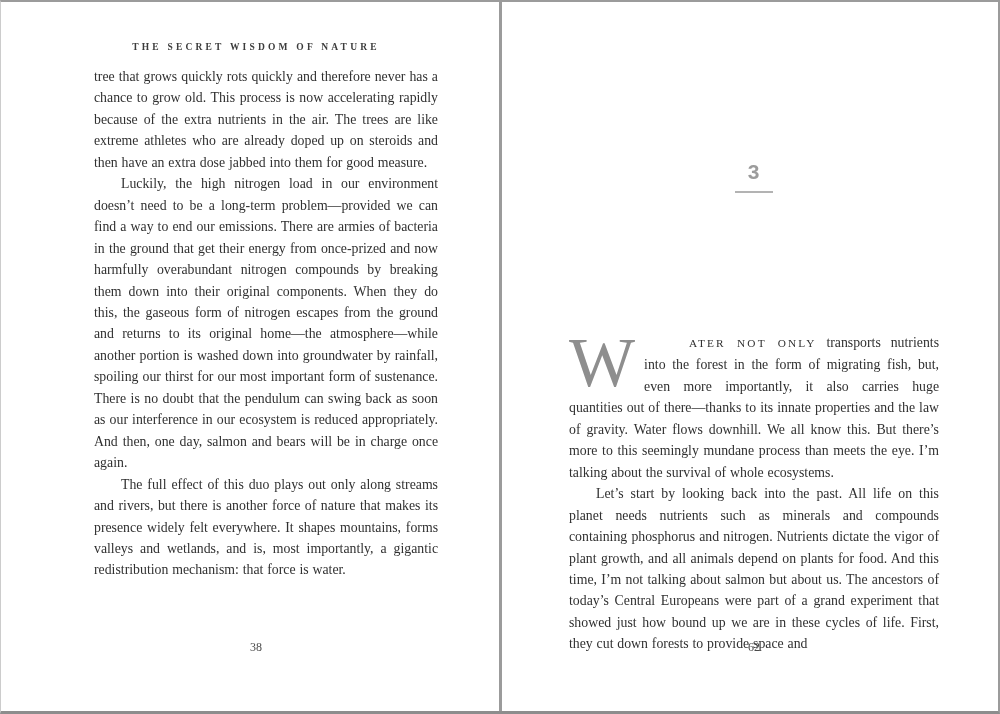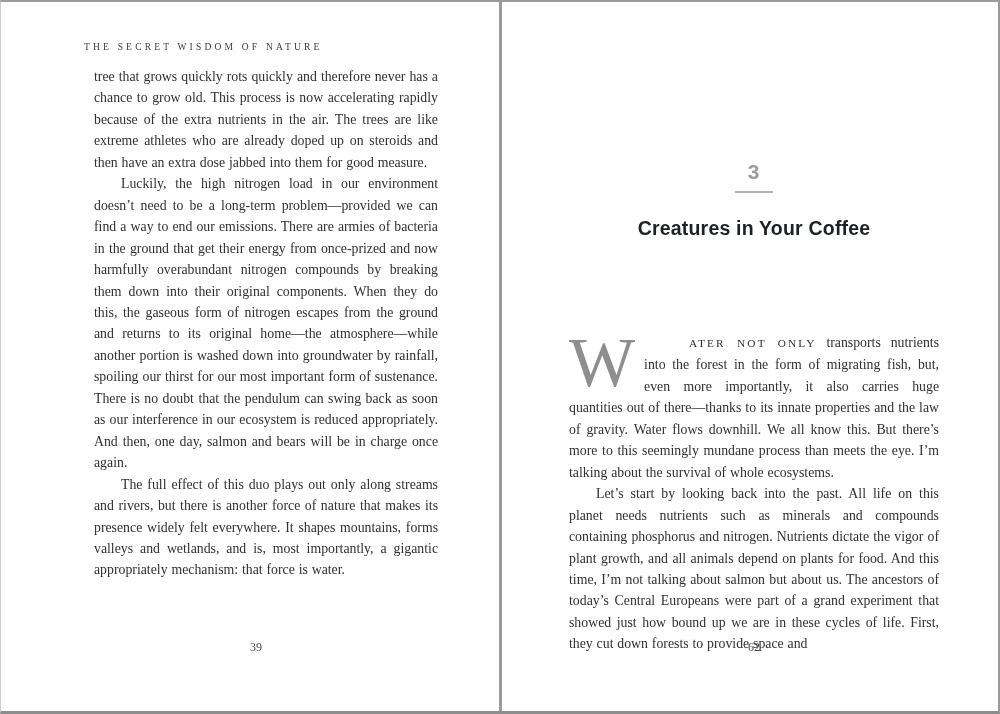--- a/index.html
+++ b/index.html
@@ -19,22 +19,23 @@
   .gutter-divider {
     position: absolute;
     left: 498px; top: 0; bottom: 0;
     width: 3px;
     background: #9b9b9b;
   }
   
   .running-head {
     position: absolute;
     left: 83px; top: 40px; width: 344px;
+    text-align: center;
     font-size: 9.5px;
-    font-weight: 400;
+    font-weight: 700;
     letter-spacing: 3.2px;
     color: #3c3c3c;
   }
   .left-body {
     position: absolute;
     left: 83px; top: 64px; width: 344px; margin-left: 10px;
   }
   .right-body {
     position: absolute;
     left: 568px; top: 330px; width: 370px;
@@ -106,33 +107,32 @@
 <body>
 
 <div class="spread">
 
   <div>
     <div class="running-head">THE SECRET WISDOM OF NATURE</div>
 
     <div class="left-body">
       <p class="para">tree that grows quickly rots quickly and therefore never has a chance to grow old. This process is now accelerating rapidly because of the extra nutrients in the air. The trees are like extreme athletes who are already doped up on steroids and then have an extra dose jabbed into them for good measure.</p>
       <p class="para indent">Luckily, the high nitrogen load in our environment doesn’t need to be a long-term problem—provided we can find a way to end our emissions. There are armies of bacteria in the ground that get their energy from once-prized and now harmfully overabundant nitrogen compounds by breaking them down into their original components. When they do this, the gaseous form of nitrogen escapes from the ground and returns to its original home—the atmosphere—while another portion is washed down into groundwater by rainfall, spoiling our thirst for our most important form of sustenance. There is no doubt that the pendulum can swing back as soon as our interference in our ecosystem is reduced appropriately. And then, one day, salmon and bears will be in charge once again.</p>
-      <p class="para indent">The full effect of this duo plays out only along streams and rivers, but there is another force of nature that makes its presence widely felt everywhere. It shapes mountains, forms valleys and wetlands, and is, most importantly, a gigantic appropriately mechanism: that force is water.</p>
+      <p class="para indent">The full effect of this duo plays out only along streams and rivers, but there is another force of nature that makes its presence widely felt everywhere. It shapes mountains, forms valleys and wetlands, and is, most importantly, a gigantic redistribution mechanism: that force is water.</p>
     </div>
 
-    <div class="page-number left">39</div>
+    <div class="page-number left">38</div>
   </div>
 
   <div class="gutter-divider"></div>
 
   <div>
     <div class="chapter-head">
       <div class="chapter-number">3</div>
       <div class="chapter-rule"></div>
-      <h1 class="chapter-title">Creatures in Your Coffee</h1>
     </div>
 
     <div class="right-body">
       <p class="para"><span class="dropcap">W</span><span class="smallcaps">ATER NOT ONLY</span><span> transports nutrients into the forest in the form of migrating fish, but, even more importantly, it also carries huge quantities out of there—thanks to its innate properties and the law of gravity. Water flows downhill. We all know this. But there’s more to this seemingly mundane process than meets the eye. I’m talking about the survival of whole ecosystems.</span></p>
       <p class="para indent">Let’s start by looking back into the past. All life on this planet needs nutrients such as minerals and compounds containing phosphorus and nitrogen. Nutrients dictate the vigor of plant growth, and all animals depend on plants for food. And this time, I’m not talking about salmon but about us. The ancestors of today’s Central Europeans were part of a grand experiment that showed just how bound up we are in these cycles of life. First, they cut down forests to provide space and</p>
     </div>
 
     <div class="page-number right">62</div>
   </div>
 

